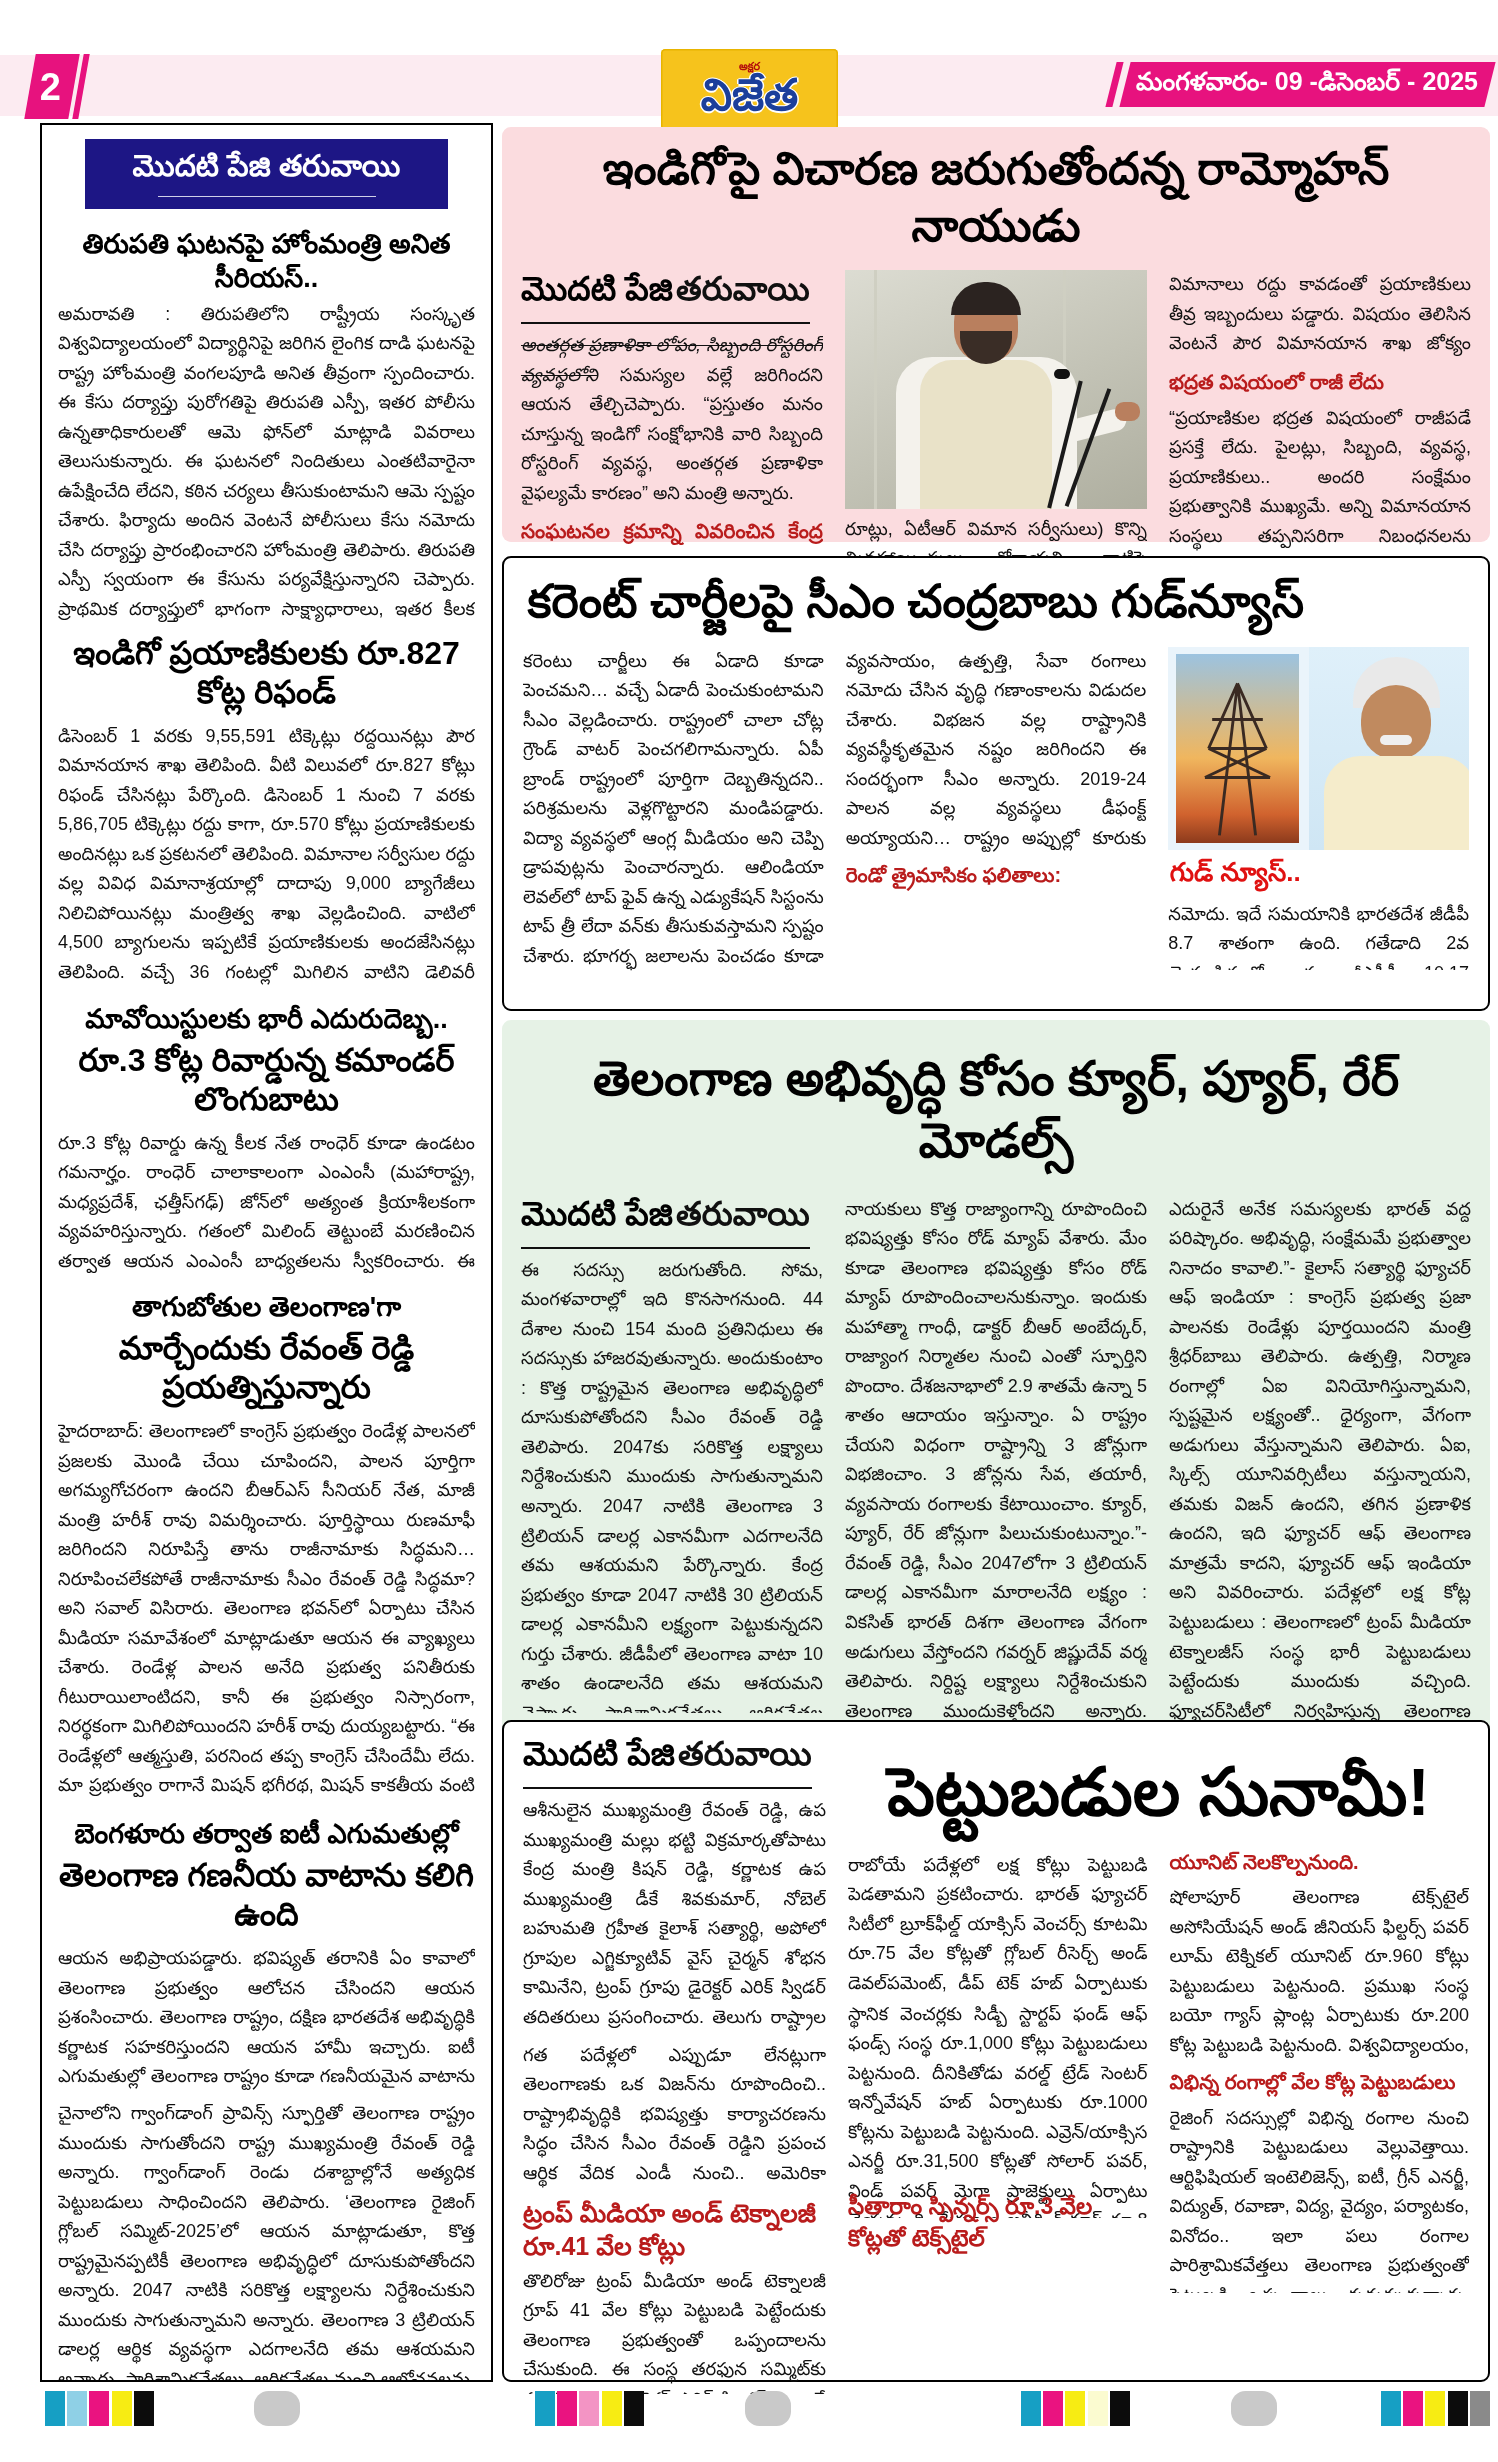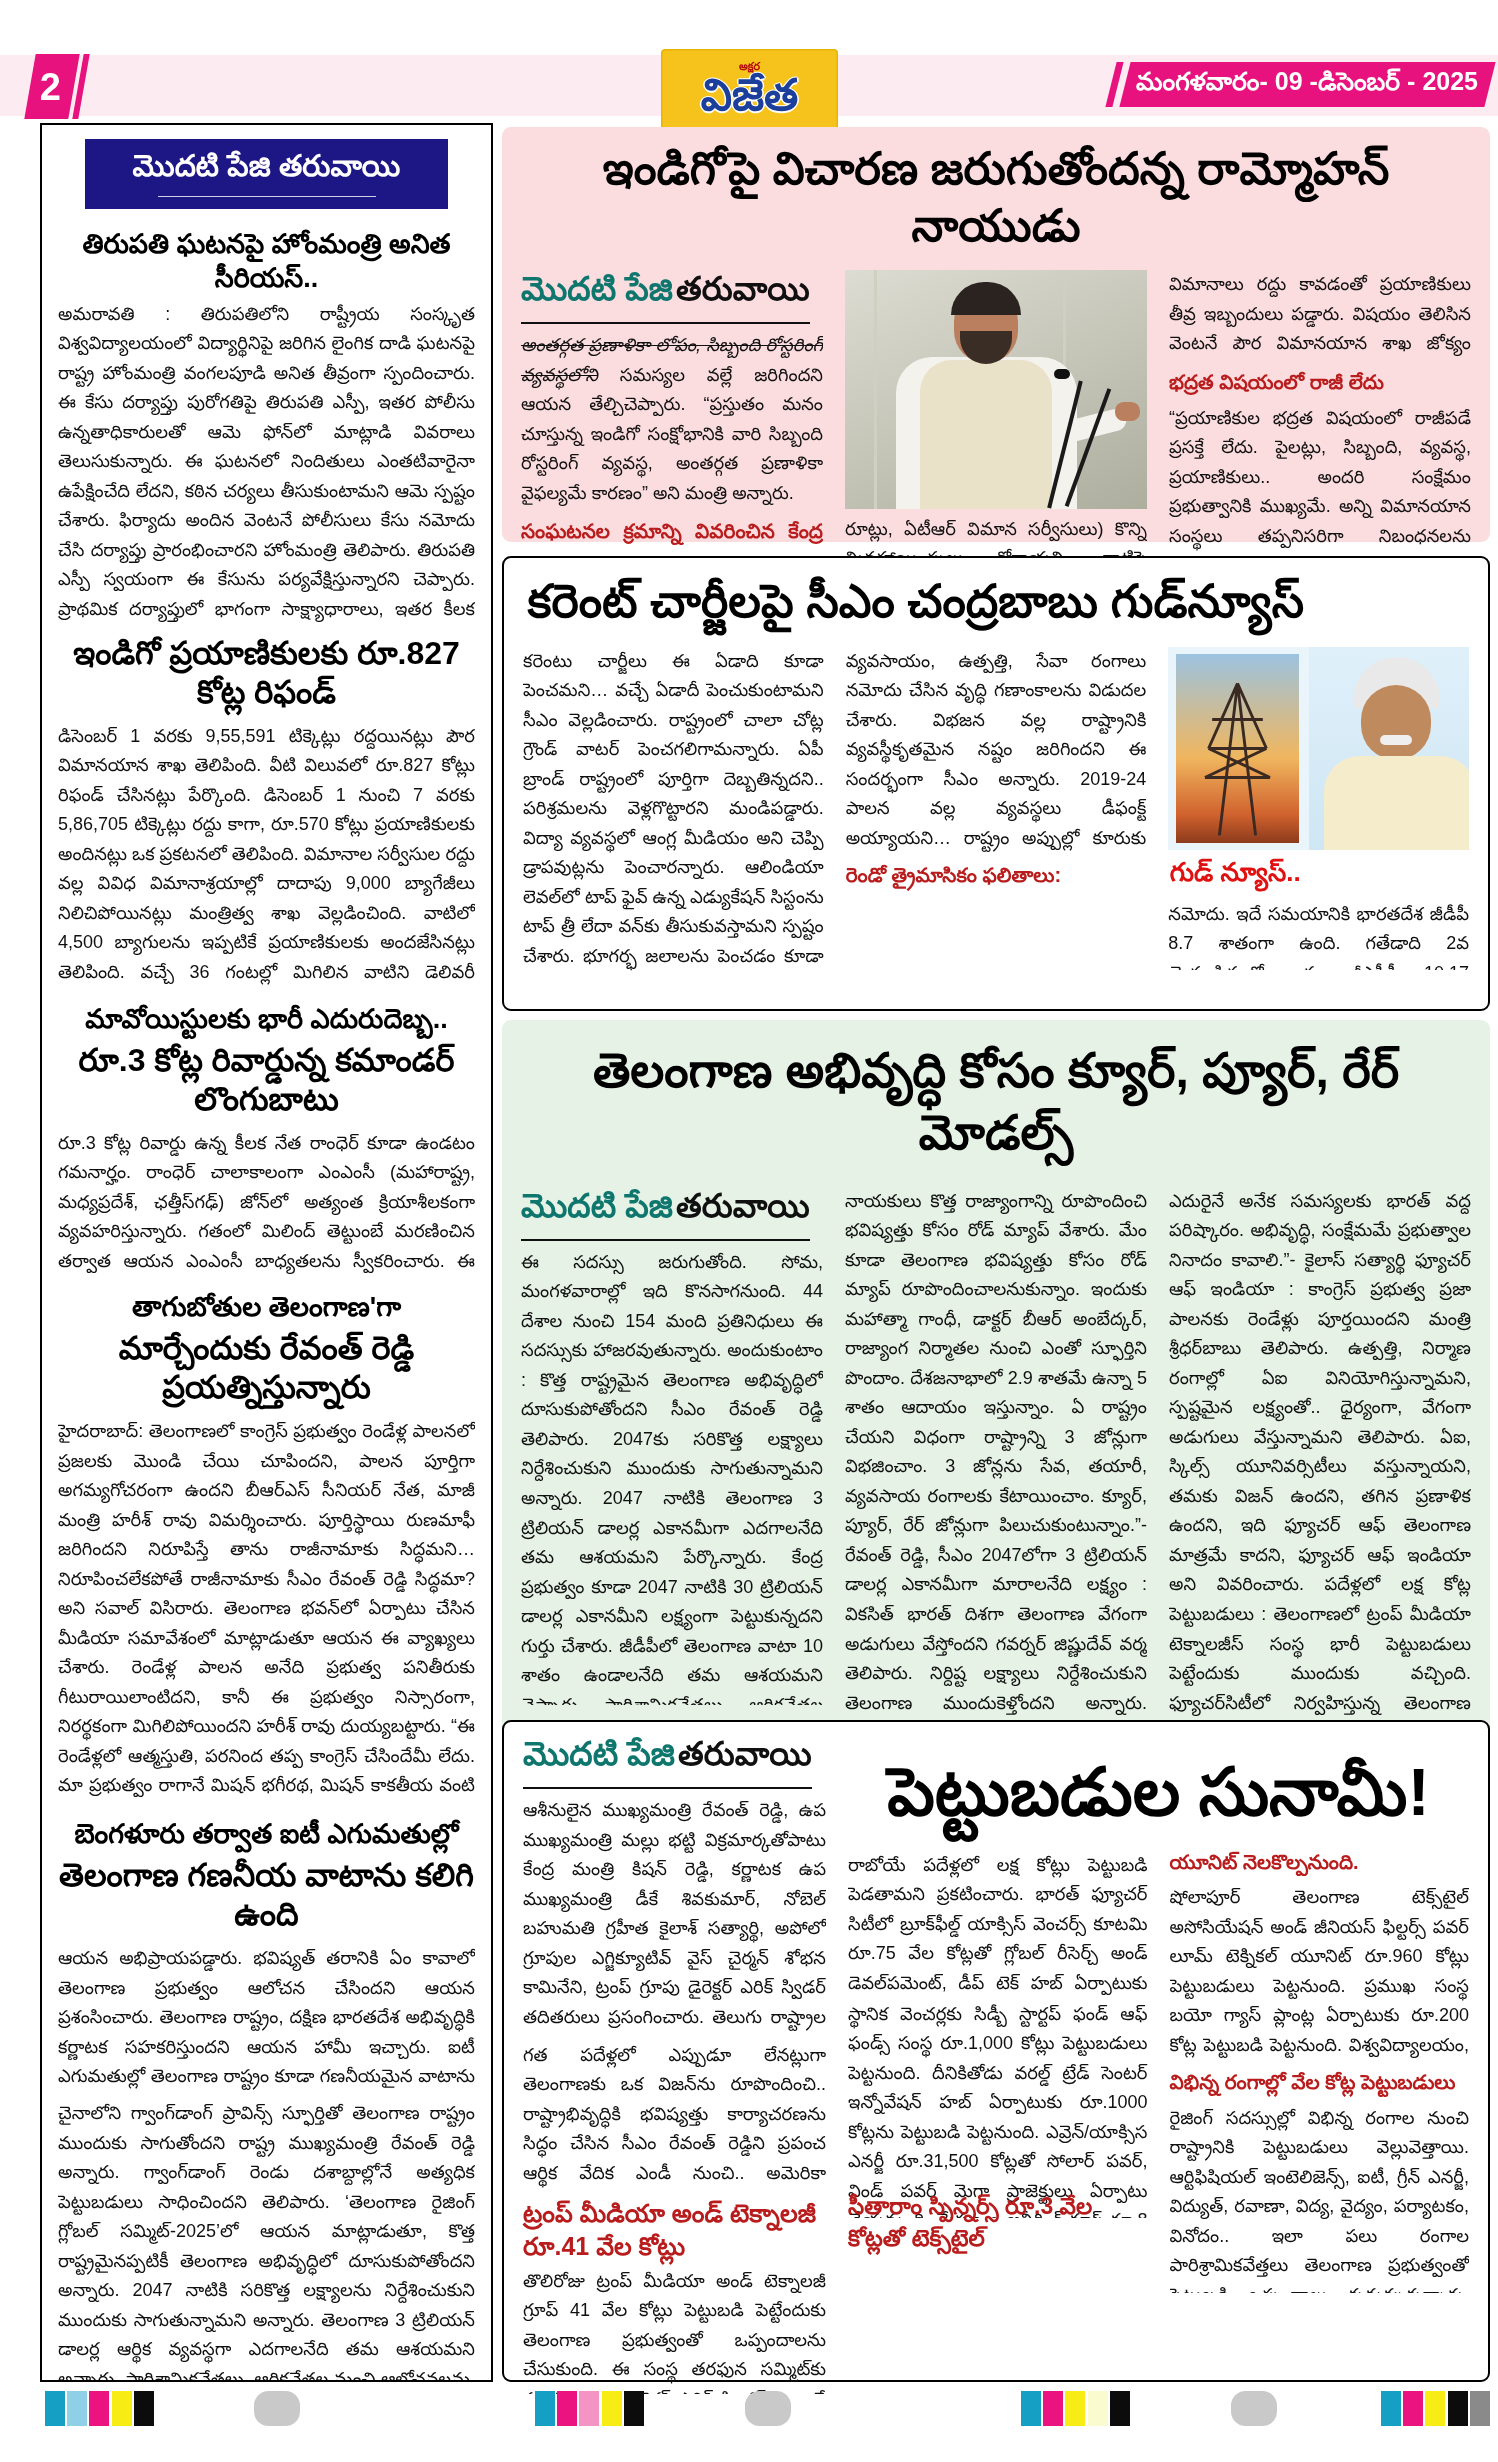--- a/index.html
+++ b/index.html
@@ -19,21 +19,21 @@
                  text-shadow:-1.5px 0 #fff,1.5px 0 #fff,0 -1.5px #fff,0 1.5px #fff;}
   .datebar{position:absolute;left:1125px;top:62px;width:365px;height:45px;background:#e7127e;transform:skewX(-14deg);
            display:flex;align-items:center;justify-content:center;}
   .datebar span{transform:skewX(14deg);color:#fff;font-size:25px;font-weight:800;white-space:nowrap;}
   .datebar-stripe{position:absolute;left:1111px;top:62px;width:7.3px;height:45px;background:#e7127e;transform:skewX(-14deg);}
 
   
   .body-text{font-size:18px;line-height:1.64;text-align:justify;color:#101010;overflow:hidden;}
   .subhead{font-size:20px;font-weight:800;color:#b91c1c;margin:7.3px 0 4.4px 0;}
   .cont-label{white-space:nowrap;border-bottom:2.9px solid #101010;padding-bottom:5.8px;margin-bottom:7.3px;display:inline-block;}
-  .cont-label .red{color:#0f766e;font-size:33px;font-weight:900;}
+  .cont-label .red{color:#000000;font-size:33px;font-weight:900;}
   .cont-label .blk{color:#101010;font-size:33px;font-weight:900;}
 
   
   .left-box{position:absolute;left:40px;top:123px;width:453px;height:2259px;border:2.9px solid #000;background:#fff;
             box-sizing:border-box;padding:11.6px 16px;overflow:hidden;}
   .blue-banner{width:363px;margin:2.9px auto 19px auto;background:#1d1685;color:#fff;text-align:center;
                padding:10px 0 11.6px 0;font-size:30px;font-weight:800;}
   .blue-banner i{display:block;width:218px;margin:5.8px auto 0 auto;border-bottom:1.5px solid #cfcfe8;}
   .kicker{font-size:27px;font-weight:800;text-align:center;color:#000;line-height:1.25;margin:13px 0 4.4px 0;}
   .headline-l{font-size:32px;font-weight:900;text-align:center;color:#000;line-height:1.22;margin:4.4px 0 10px 0;}
@@ -45,21 +45,21 @@
   .col{flex:1 1 0;min-width:0;}
 
   .art-indigo{top:127px;height:415px;background:#fbdcdf;padding:8.7px 19px;}
   .art-indigo .headline{font-size:45px;font-weight:900;text-align:center;line-height:1.25;margin:5.8px 0 16px 0;color:#000;}
   .strike{text-decoration:line-through;font-style:italic;}
 
   .art-current{top:556px;height:455px;background:#fff;border:2.9px solid #000;padding:11.6px 19px;}
   .art-current .headline{font-size:46px;font-weight:900;line-height:1.2;margin:4.4px 0 17.4px 4.4px;color:#000;}
   .photo-caption{color:#e01111;font-size:26px;font-weight:900;margin:7.3px 0 5.8px 1.5px;}
 
-  .art-models{top:1020px;height:888px;background:#e6f2e6;padding:10px 19px;}
+  .art-models{top:1020px;height:888px;background:#e6f2e6;padding:18px 19px;}
   .art-models .headline{font-size:48px;font-weight:900;text-align:center;line-height:1.3;margin:10px 0 22px 0;color:#000;}
 
   .art-tsunami{top:1720px;height:662px;background:#fff;border:2.9px solid #000;padding:13px 19px;}
   .tsu-grid{display:flex;gap:22px;height:100%;}
   .tsu-col1{width:303px;flex:0 0 303px;}
   .tsu-right{flex:1 1 0;min-width:0;display:flex;flex-direction:column;}
   .tsu-headline{font-size:67px;font-weight:900;text-align:center;color:#000;line-height:1.1;margin:20px 0 22px 0;}
 
   
   .photo1{position:relative;width:100%;height:239px;background:linear-gradient(155deg,#dcdcd2 0%,#c3c3b6 55%,#aeae9f 100%);overflow:hidden;}

